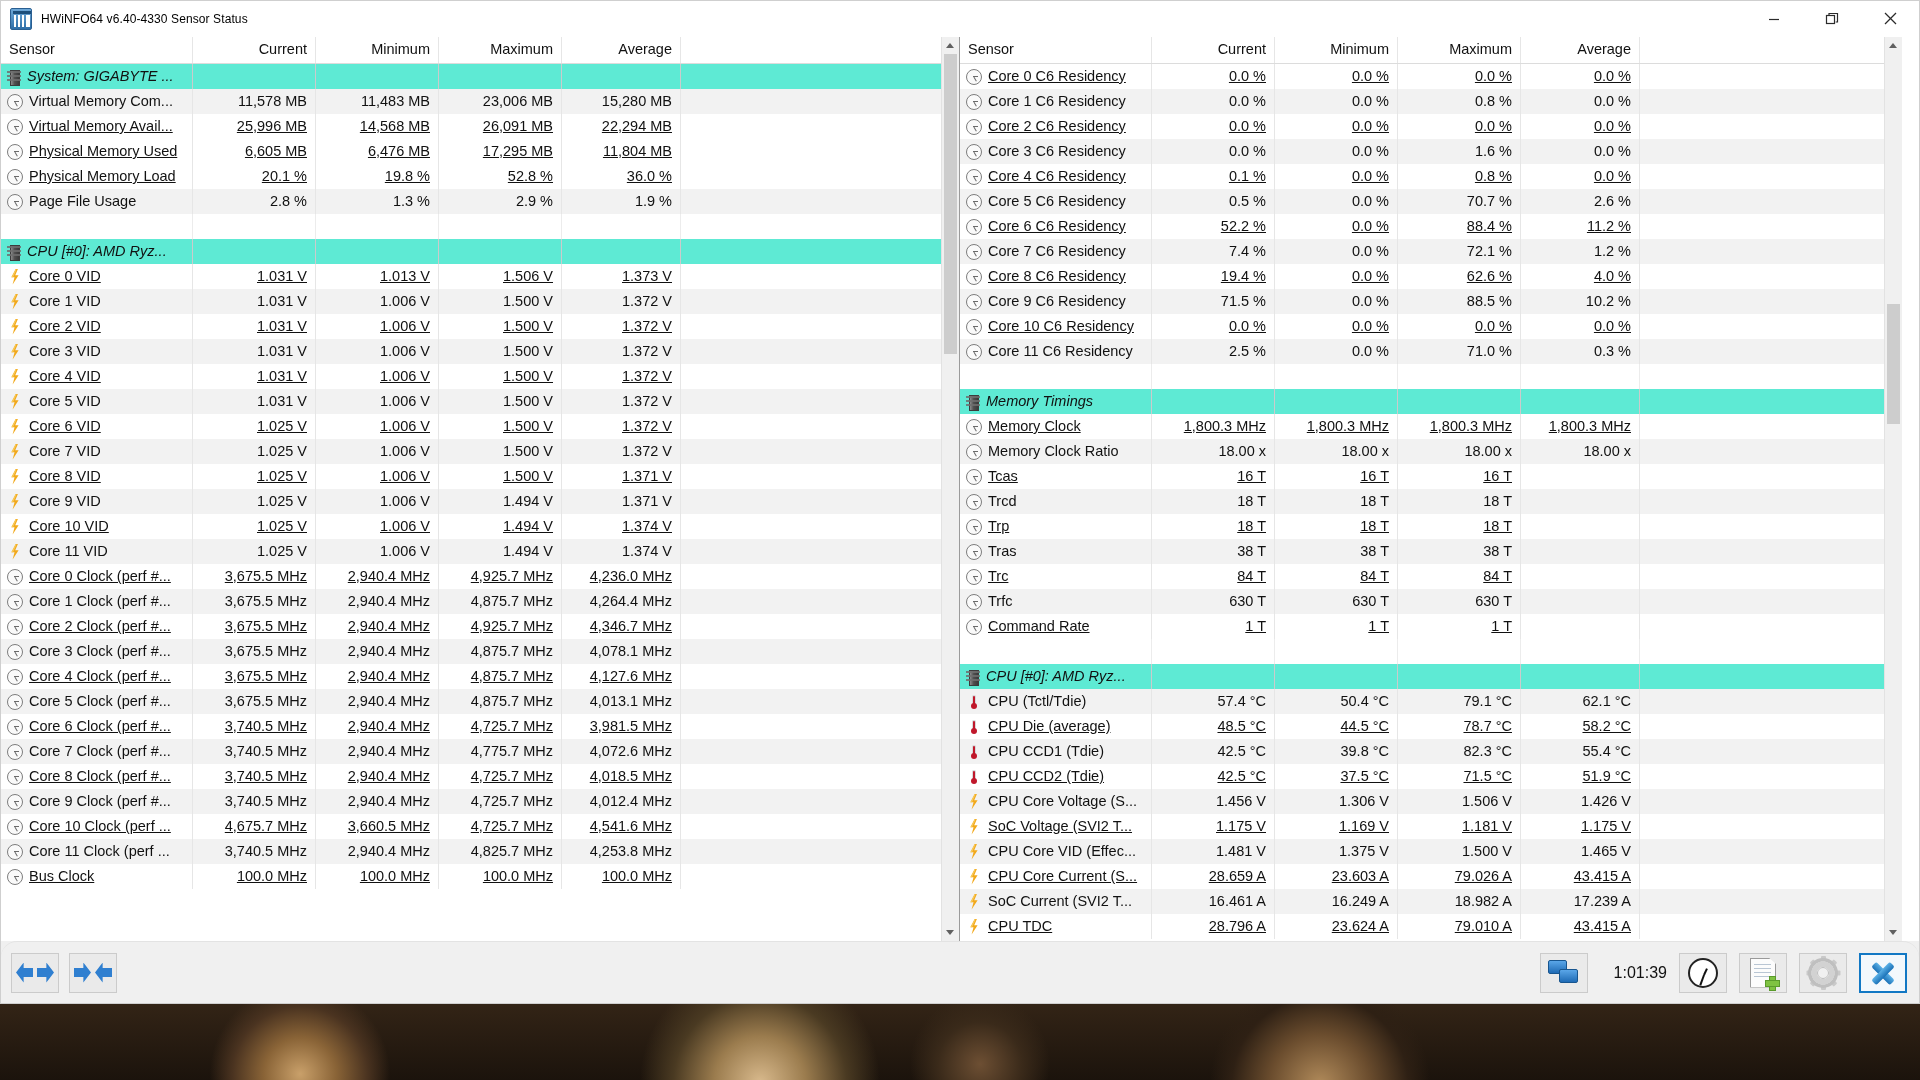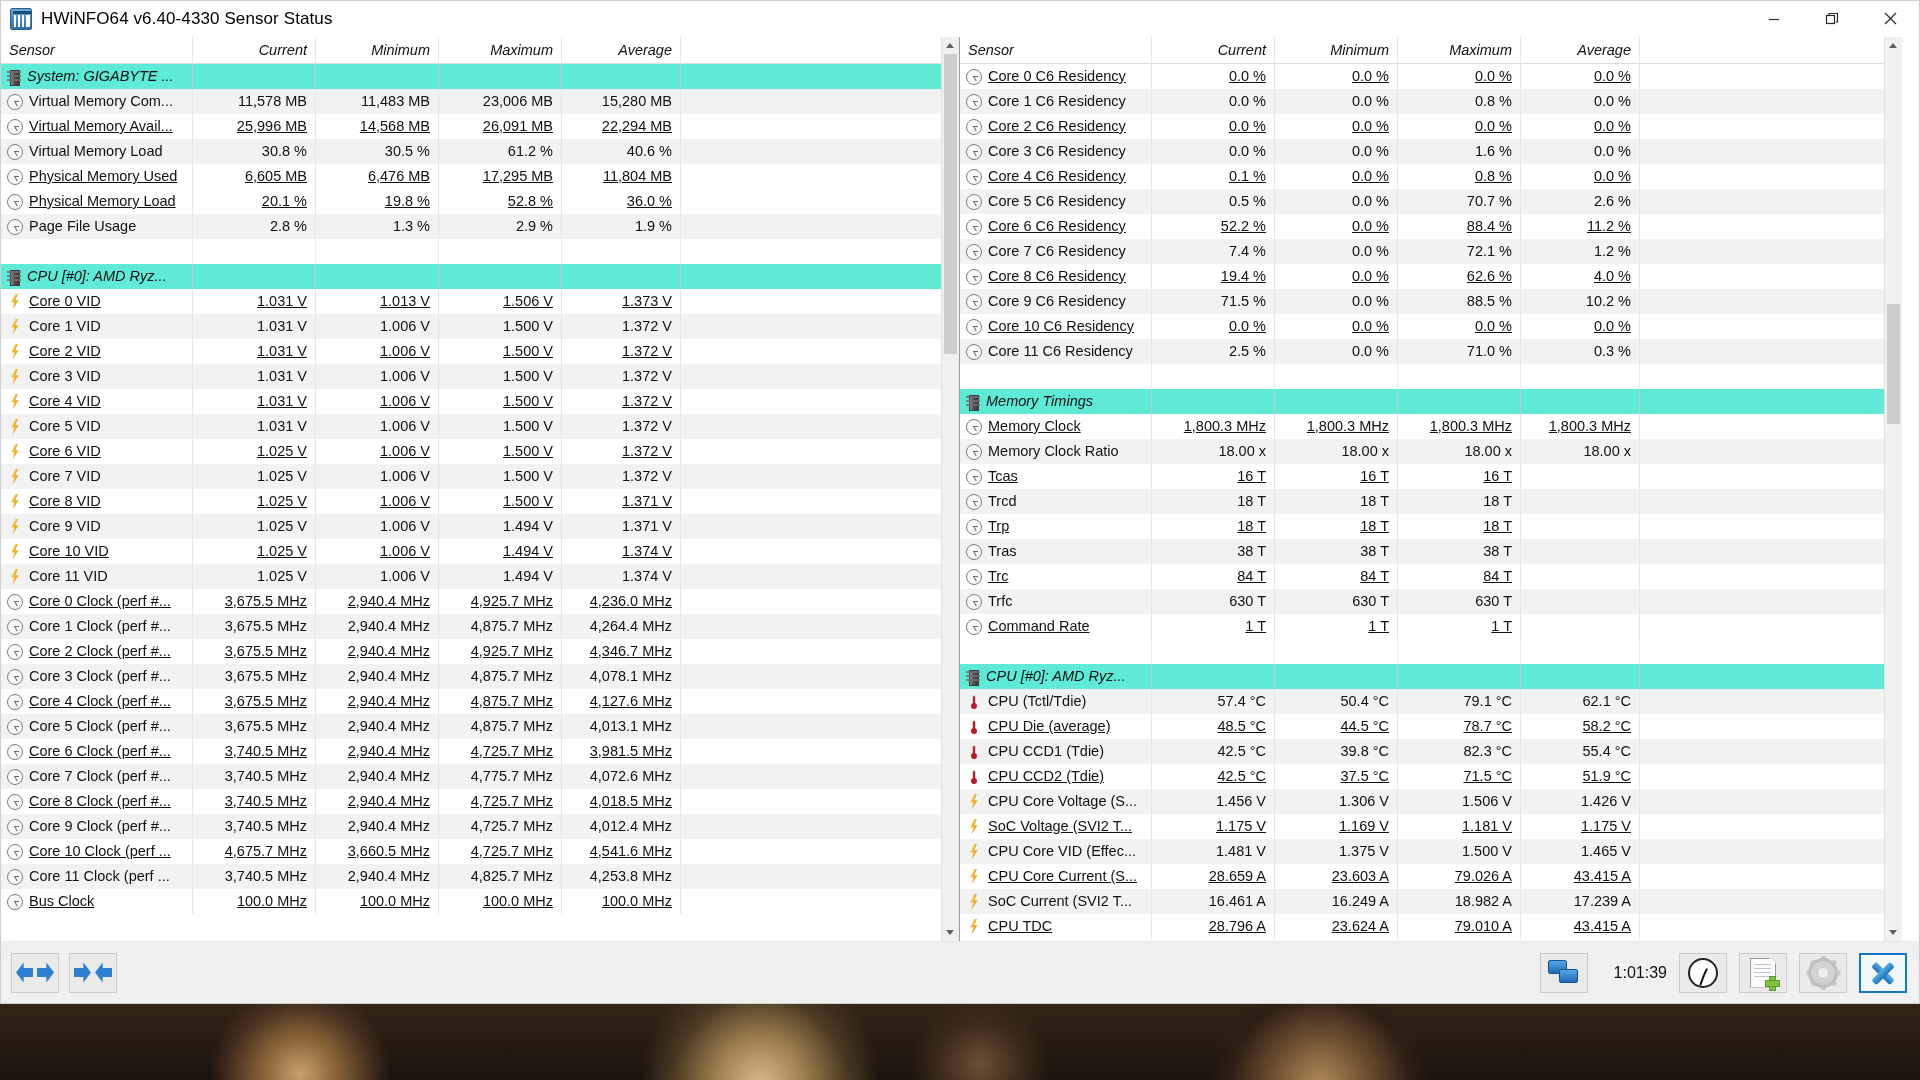--- a/index.html
+++ b/index.html
@@ -52,21 +52,21 @@
     content:""; position:absolute; left:3px; top:6px; width:16px; height:12px;
     background:
       linear-gradient(90deg,#ffffff 0 2px, transparent 2px 4px, #ffffff 4px 6px,
       transparent 6px 8px, #ffffff 8px 10px, transparent 10px 12px, #ffffff 12px 14px);
   }
   #app-icon::after {
     content:""; position:absolute; left:2px; top:2px; width:18px; height:3px;
     background:#1d4f7c;
   }
   #title-text {
-    font-size:17px; color:#000; letter-spacing:0.1px; white-space:nowrap;
+    font-size:12px; color:#000; letter-spacing:0.1px; white-space:nowrap;
   }
   #titlebar-spacer { flex:1 1 auto; }
   .caption-btn {
     width:58px; height:36px; display:flex; align-items:center; justify-content:center;
     background:#ffffff;
   }
   .caption-btn svg { display:block; }
   #btn-close { }
 
   
@@ -77,24 +77,24 @@
   .pane {
     position:relative; height:100%;
     display:flex; flex-direction:column;
     background:#ffffff;
   }
   #pane-left  { width:959px; border-right:2px solid #9b9b9b; }
   #pane-right { width:941px; }
 
   .grid-header {
     height:27px; flex:0 0 27px;
-    display:flex; align-items:center;
+    display:flex; align-items:flex-end;
     background:#ffffff;
     border-bottom:1px solid #dcdcdc;
-    font-size:14.5px; color:#111;font-style:italic;
+    font-size:14.5px; color:#111;
   }
   .grid-header .hcell {
     height:27px; line-height:27px; padding:0 8px;
     border-right:1px solid #e6e6e6;
     overflow:hidden; white-space:nowrap;
   }
   .grid-header .hcell.num { text-align:right; }
 
   .rows { flex:1 1 auto; overflow:hidden; }
 
@@ -377,31 +377,20 @@
           </div>
           <div class="row odd">
             <div class="cell label c-sensor">
               <span class="ico ico-gauge"></span>
               <span>Virtual Memory Avail...</span>
             </div>
             <div class="cell num c-cur">25,996 MB</div>
             <div class="cell num c-min">14,568 MB</div>
             <div class="cell num c-max">26,091 MB</div>
             <div class="cell num c-avg">22,294 MB</div>
-            <div class="cell c-rest"></div>
-          </div>
-          <div class="row even">
-            <div class="cell label c-sensor">
-              <span class="ico ico-gauge"></span>
-              <span>Virtual Memory Load</span>
-            </div>
-            <div class="cell num c-cur">30.8 %</div>
-            <div class="cell num c-min">30.5 %</div>
-            <div class="cell num c-max">61.2 %</div>
-            <div class="cell num c-avg">40.6 %</div>
             <div class="cell c-rest"></div>
           </div>
           <div class="row odd">
             <div class="cell label c-sensor">
               <span class="ico ico-gauge"></span>
               <span>Physical Memory Used</span>
             </div>
             <div class="cell num c-cur">6,605 MB</div>
             <div class="cell num c-min">6,476 MB</div>
             <div class="cell num c-max">17,295 MB</div>

